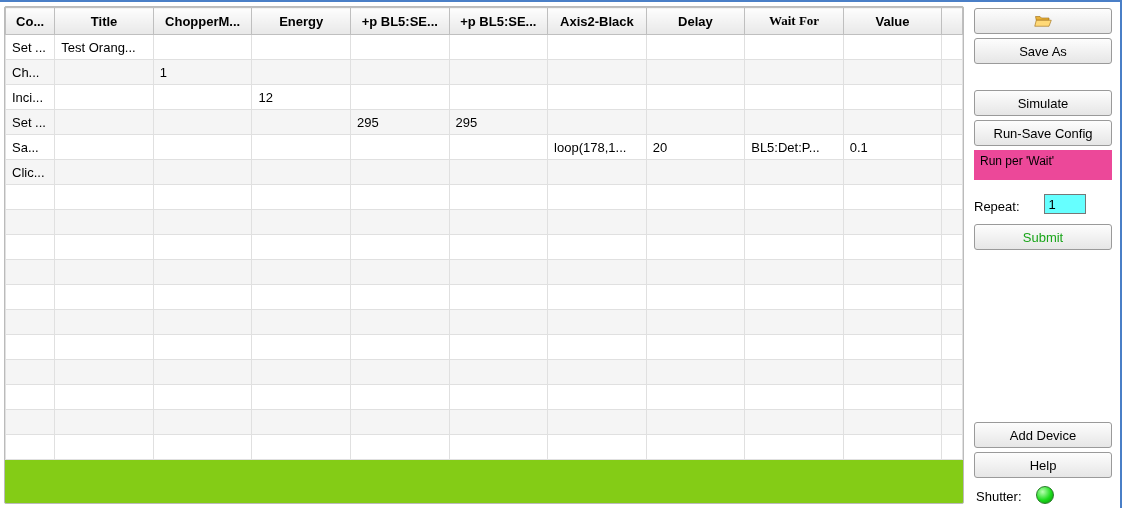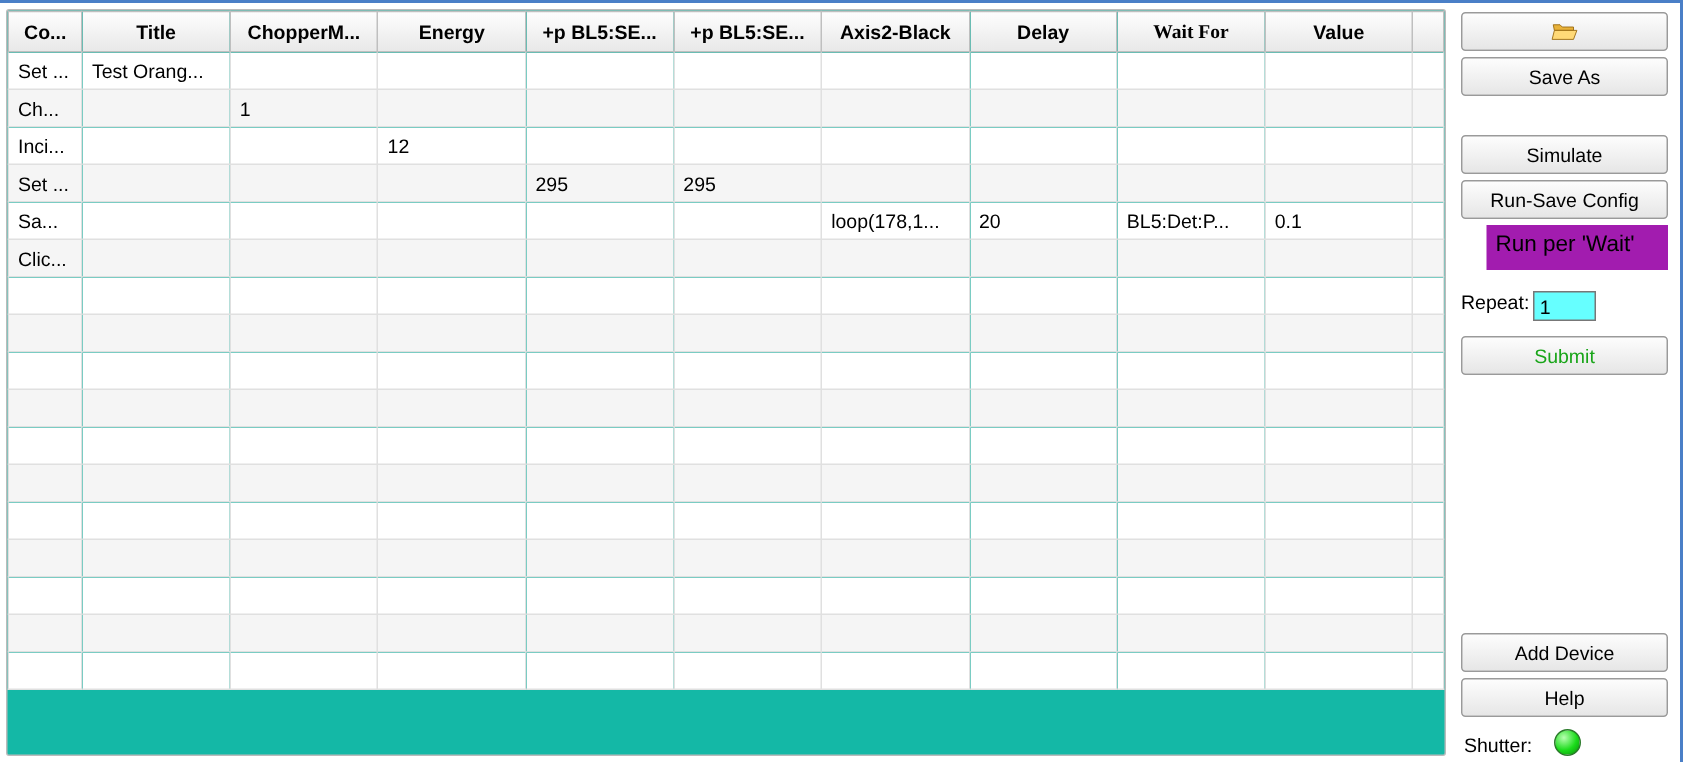--- a/index.html
+++ b/index.html
@@ -38,21 +38,21 @@
     border: 1px solid #888;
     padding: 3px 6px;
     height: 22px;
     overflow: hidden;
     white-space: nowrap;
   }
   .grid-wrap {
     flex: 1;
     border: 1px solid #bbb;
     overflow: hidden;
-    background: #14b8a6;
+    background: #84cc16;
     border-radius: 2px;
   }
   table.grid {
     border-collapse: collapse;
     width: 100%;
     table-layout: fixed;
   }
   .grid th {
     background: linear-gradient(#fdfdfd, #e8e8e8);
     border: 1px solid #bfbfbf;
@@ -96,32 +96,31 @@
     cursor: pointer;
     font-size: 13px;
     height: 26px;
     display: flex;
     align-items: center;
     justify-content: center;
   }
   .spacer-sm { height: 18px; }
   .spacer-lg { flex: 1; }
   .gray-label {
-    background: #a21caf;
+    background: #ec4899;
     padding: 4px 6px;
-    font-size: 15px;
+    font-size: 12px;
     height: 30px;
     display:flex;
     align-items:flex-start;
-    margin-left:17px;
   }
   .repeat-row {
     display: flex;
-    align-items: flex-start;
-    gap: 2px;
+    align-items: flex-end;
+    gap: 24px;
     padding: 2px 0 2px 0;
     margin-top: 8px;
     margin-bottom: 4px;
   }
   .repeat-input {
     width: 42px;
     background: #66ffff;
     border: 1px solid #777;
     padding: 2px 4px;
     height: 20px;

